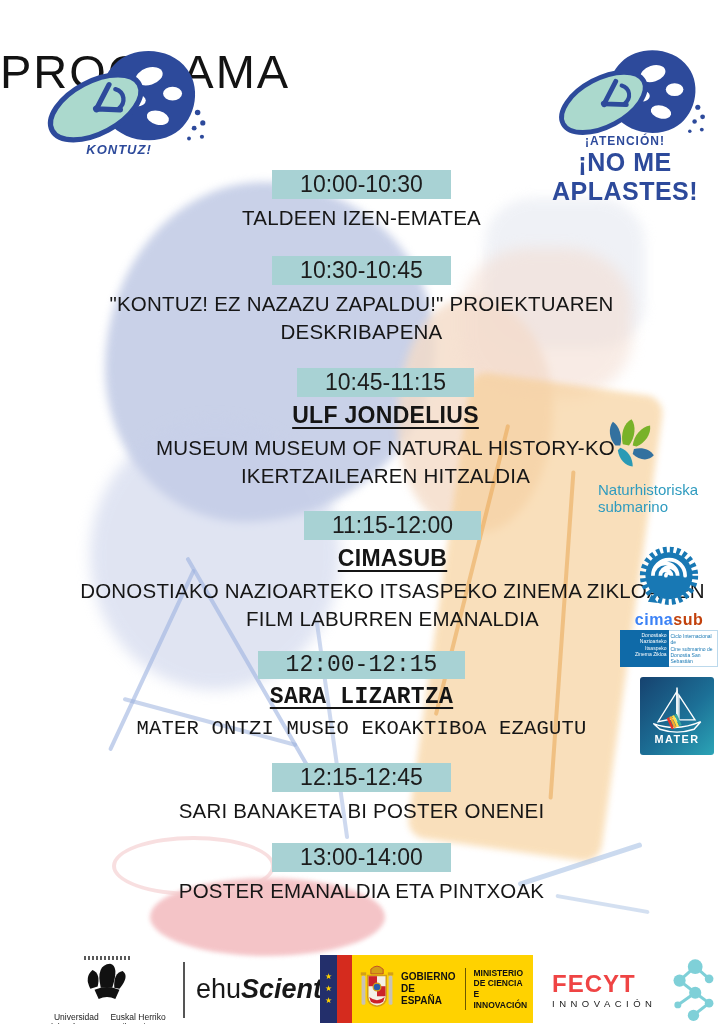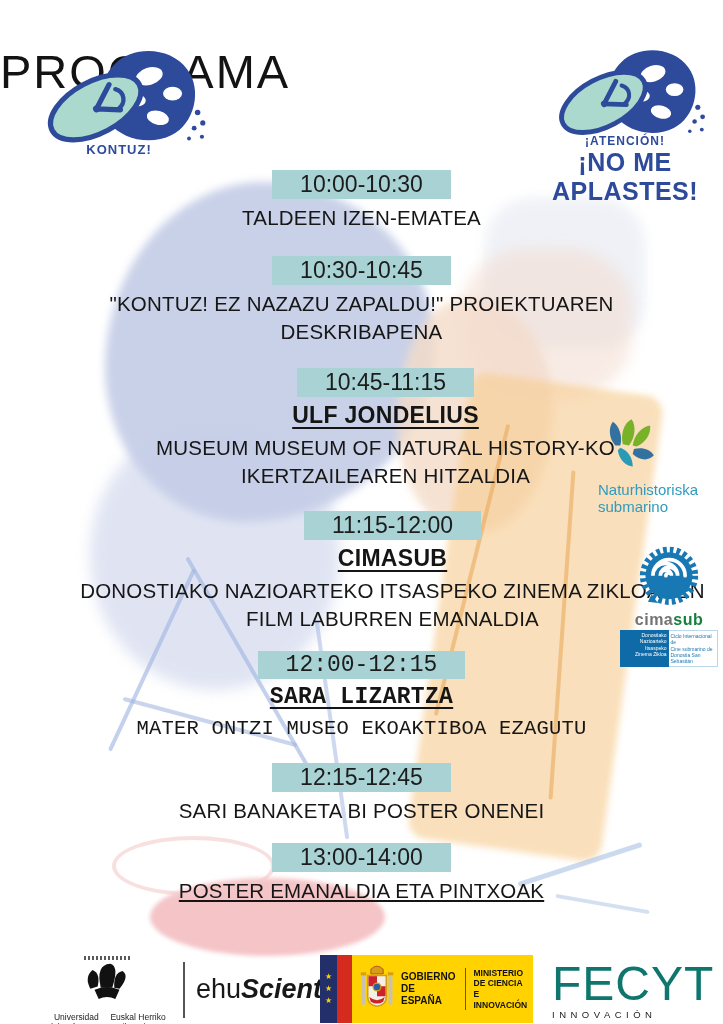--- a/index.html
+++ b/index.html
@@ -30,44 +30,44 @@
   .pink-dish{left:150px;top:878px;width:235px;height:78px;background:#f2b6ba;opacity:.8;filter:blur(2px);border-radius:50%;}
   .pink-ring{left:112px;top:836px;width:155px;height:52px;border:4px solid #f3c9cc;opacity:.6;border-radius:50%;}
 
   
   .content{position:absolute;inset:0;z-index:2;}
 
   
   .page-title{position:absolute;left:0;right:0;top:44px;
               font-size:47px;font-weight:500;letter-spacing:2px;color:#131313;}
   .badge{position:absolute;top:40px;text-align:center;color:var(--brand_blue,#2d4a9b);}
-  .badge.left{left:14px;width:210px;}
+  .badge.left{left:14px;width:210px;font-style:italic;}
   .badge.right{left:530px;width:190px;}
   .badge svg{display:block;margin:0 auto;}
   .badge .l1{font-size:13px;font-weight:800;letter-spacing:1px;margin-top:-6px;}
   .badge .l2{font-size:18px;font-weight:800;letter-spacing:.5px;}
   .badge.right .l1{font-size:12px;}
   .badge.right .l2{font-size:25px;}
 
   
   .item{position:absolute;left:0;width:723px;text-align:center;}
   .timebox{display:inline-block;background:var(--accent_teal,#a8d2d4);color:#1c1c1c;
            font-size:23px;padding:1px 28px;min-width:120px;}
   .speaker{margin-top:5px;font-size:23px;font-weight:bold;text-decoration:underline;
            text-decoration-thickness:2px;text-underline-offset:4px;letter-spacing:.3px;}
   .desc{margin:5px auto 0;max-width:630px;font-size:20.5px;line-height:1.38;letter-spacing:.2px;color:#161616;}
   .i1{top:170px;} .i2{top:256px;} .i3{top:368px;margin-left:24px;} .i4{top:511px;margin-left:31px;}
-  .i5{top:651px;font-family:Liberation Mono, monospace;} .i6{top:763px;} .i7{top:843px;text-decoration:underline;}
+  .i5{top:651px;font-family:Liberation Mono, monospace;} .i6{top:763px;} .i7{top:843px;}
 
   
   .nrm{position:absolute;left:598px;top:418px;width:120px;text-align:left;}
   .nrm-text{color:#2e9bbf;font-size:15px;line-height:1.1;margin-top:4px;}
   .cimasub{position:absolute;left:620px;top:546px;width:98px;text-align:center;}
   .cimasub-name{font-size:16px;font-weight:bold;letter-spacing:.5px;line-height:1;}
-  .cimasub-name .a{color:#737373;} .cimasub-name .b{color:#15803d;}
+  .cimasub-name .a{color:#3b82f6;} .cimasub-name .b{color:#c2410c;}
   .cimasub-caption{display:flex;margin-top:2px;font-size:5px;line-height:1.25;text-align:right;}
   .cimasub-caption .cl{flex:1;background:#0f6aa8;color:#fff;padding:2px 2px;}
   .cimasub-caption .cr{flex:1;background:#fff;color:#1878b4;text-align:left;padding:2px 2px;border:1px solid #bcd9ec;border-left:none;}
   .mater{position:absolute;left:640px;top:677px;width:74px;height:78px;border-radius:3px;
          background:linear-gradient(135deg,#16426f 0%,#1c6f96 55%,#2ba4b6 100%);
          display:flex;align-items:center;justify-content:center;}
 
   
   .footer-divider{position:absolute;left:183px;top:962px;width:2px;height:56px;background:#555;}
   .upv{position:absolute;left:42px;top:956px;width:130px;text-align:center;}
@@ -81,21 +81,21 @@
        display:flex;align-items:center;}
   .gob .flag{width:32px;height:68px;display:flex;}
   .gob .flag .navy{width:17px;background:#232f6b;display:flex;flex-direction:column;justify-content:center;align-items:center;color:#ffd200;font-size:8px;line-height:1.5;}
   .gob .flag .red{width:15px;background:#d52b1e;}
   .gob .arms{margin-left:8px;}
   .gob .gtext{margin-left:7px;font-weight:bold;font-size:10px;line-height:1.2;color:#111;}
   .gob .sep{width:1px;height:42px;background:#6b5900;margin:0 8px;}
   .gob .mtext{font-size:8.5px;line-height:1.25;color:#111;font-weight:bold;}
   .fecyt{position:absolute;left:552px;top:958px;display:flex;align-items:center;}
   .fecyt .ftxt{text-align:left;}
-  .fecyt .fname{font-size:48px;font-weight:400;letter-spacing:1px;color:#0f766e;line-height:.9;}
+  .fecyt .fname{font-size:24px;font-weight:700;letter-spacing:1px;color:#ef4444;line-height:.9;}
   .fecyt .fsub{font-size:9.5px;letter-spacing:4.5px;color:#222;margin-top:3px;}
 </style>
 </head>
 <body>
 
 <div class="page">
 
   <div class="bg">
     <div class="hair-main"></div>
     <div class="hair-lower"></div>
@@ -227,20 +227,35 @@
           <div>Zinema Zikloa</div>
         </div>
         <div class="cr">
           <div>Ciclo Internacional de</div>
           <div>Cine submarino de</div>
           <div>Donostia San Sebastián</div>
         </div>
       </div>
     </div>
 
+    <div class="mater">
+      <svg width="72" height="74" viewBox="0 0 76 76">
+        <path d="M38 8 L38 44" stroke="#fff" stroke-width="1.6" fill="none"></path>
+        <path d="M38 12 L38 40 L18 44 Z" stroke="#fff" stroke-width="1.4" fill="none"></path>
+        <path d="M40 16 L57 42 L40 42 Z" stroke="#fff" stroke-width="1.4" fill="none"></path>
+        <path d="M13 46 Q38 55 63 44 L56 52 Q38 58 20 52 Z" stroke="#fff" stroke-width="1.5" fill="none"></path>
+        <g transform="rotate(-24 34 46)">
+          <rect x="30" y="38" width="2.6" height="13" fill="#e63329"></rect>
+          <rect x="33" y="38" width="2.6" height="13" fill="#f7a72e"></rect>
+          <rect x="36" y="38" width="2.6" height="13" fill="#ffe14d"></rect>
+          <rect x="39" y="38" width="2.6" height="13" fill="#35a8a0"></rect>
+        </g>
+        <text x="38" y="67" fill="#ffffff" font-size="11.5" font-weight="bold" text-anchor="middle" letter-spacing="1.5" font-family="Liberation Sans, sans-serif">MATER</text>
+      </svg>
+    </div>
 
     <div class="upv">
       <div class="microtext"></div>
       <svg width="52" height="46" viewBox="0 0 100 86">
         <path d="M18 52 Q6 30 22 16 Q38 22 32 48 Z" fill="#111"></path>
         <path d="M38 50 Q28 6 56 4 Q74 8 60 50 Z" fill="#111"></path>
         <path d="M64 50 Q62 22 80 18 Q94 28 74 52 Z" fill="#111"></path>
         <path d="M26 54 Q50 44 74 54 L66 72 Q50 64 34 72 Z" fill="#111"></path>
       </svg>
       <div class="upv-cols">

